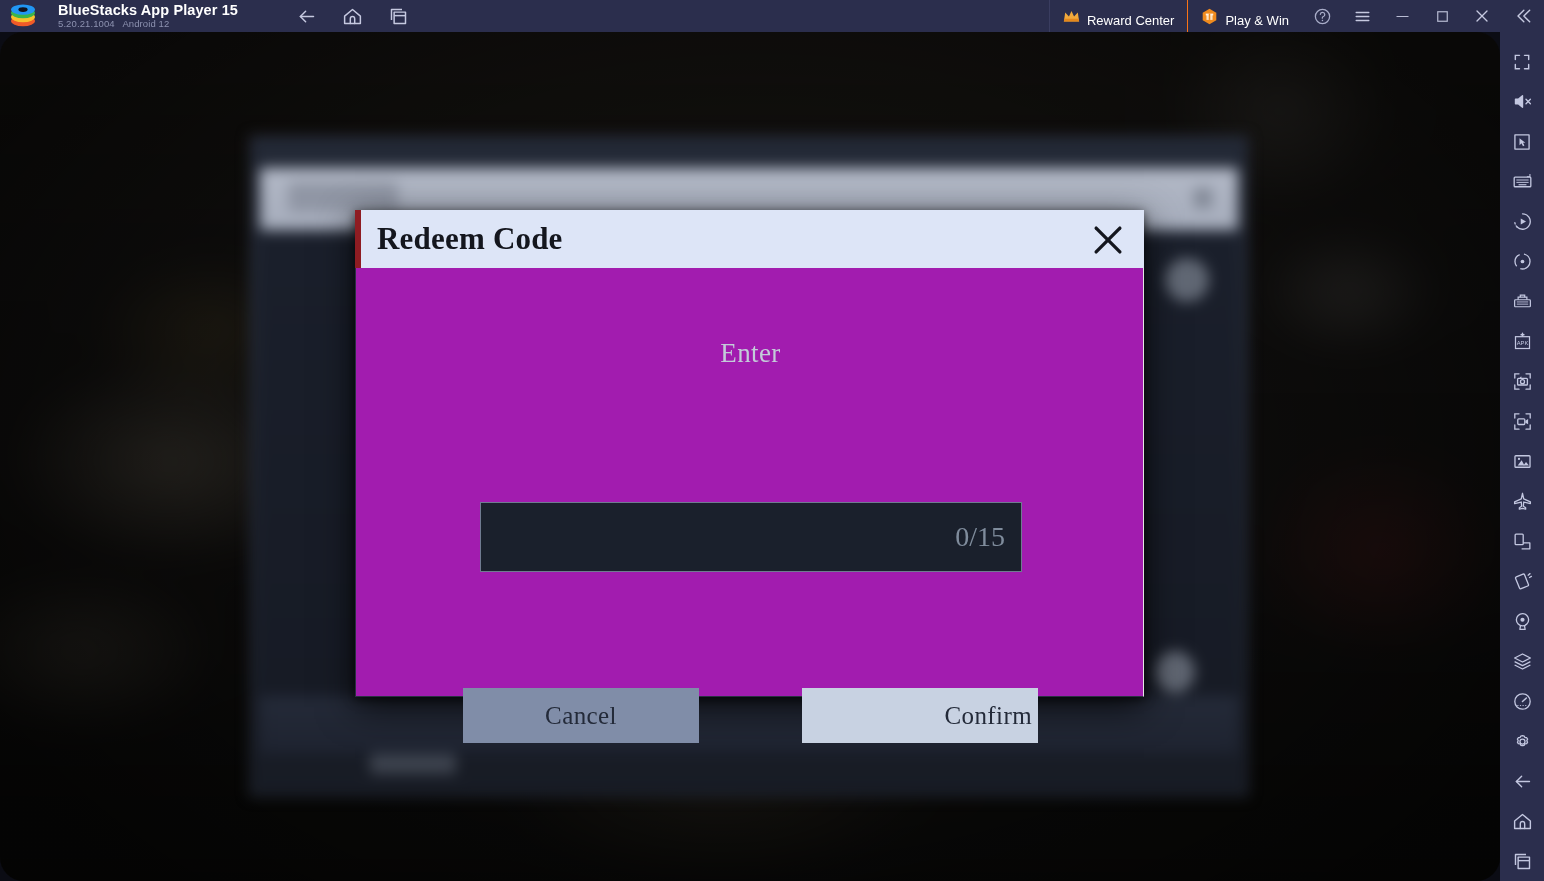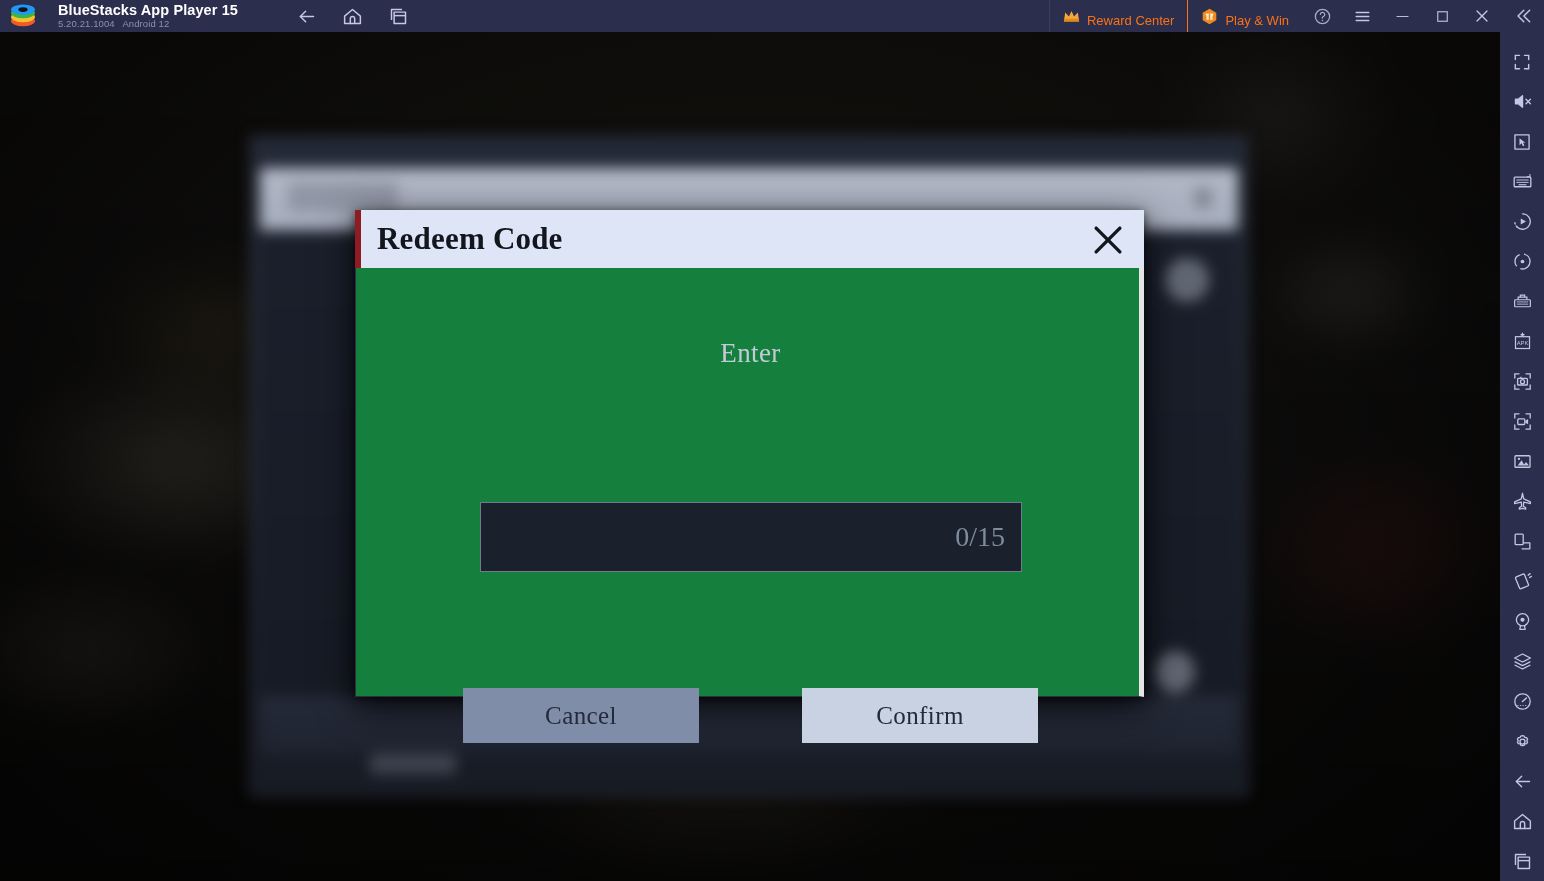--- a/index.html
+++ b/index.html
@@ -79,39 +79,40 @@
     align-items: center;
     gap: 7px;
     height: 32px;
     padding: 0 13px;
     cursor: pointer;
     border-left: 1px solid #f97316;
   }
   .promo-btn.first { border-left: 1px solid #3a3d60; }
   .promo-label {
     font-size: 13px;
-    color: #f97316;
+    color: #ffffff;
     font-weight: 500;
     white-space: nowrap;
     margin-top: 8px;
   }
   .win-btn {
     width: 40px; height: 32px;
     display: flex; align-items: center; justify-content: center;
     cursor: pointer;
   }
   .win-btn.wide { width: 42px; }
 
   
   #gamearea {
     position: absolute;
     left: 0; top: 32px;
     width: 1500px; height: 849px;
     overflow: hidden;
     background: #0a0b10;
+    border-radius: 24px;
   }
   
   #bg-blur {
     position: absolute;
     inset: -40px;
     filter: blur(16px);
     background:
       radial-gradient(ellipse 240px 150px at 210px 470px, rgba(150,140,120,0.22), transparent 70%),
       radial-gradient(ellipse 200px 120px at 120px 660px, rgba(120,112,96,0.20), transparent 70%),
       radial-gradient(ellipse 170px 110px at 250px 340px, rgba(110,92,48,0.20), transparent 72%),
@@ -214,23 +215,23 @@
   #modal-close {
     position: absolute;
     right: 14px; top: 8px;
     width: 44px; height: 44px;
     display: flex; align-items: center; justify-content: center;
     cursor: pointer;
   }
   #modal-body {
     position: relative;
     width: 789px; height: 429px;
-    background: #15803d;
+    background: #a21caf;
     border-left: 1px solid #2a3042;
-    border-right: 5px solid #e5e5e5;
+    border-right: 1px solid #e5e5e5;
     border-bottom: 1px solid #2a3042;
     box-sizing: border-box;
   }
   #enter-label {
     position: absolute;
     left: 0; top: 70px;
     width: 789px;
     text-align: center;
     font-family: "Liberation Serif", serif;
     font-size: 27px;
@@ -282,20 +283,21 @@
   }
   #btn-cancel {
     left: 107px;
     width: 236px;
     background: #808da8;
   }
   #btn-confirm {
     left: 446px;
     width: 236px;
     background: #c8d2e2;
+    text-align: right;
   }
 
   
   #sidebar {
     position: absolute;
     right: 0; top: 32px;
     width: 44px; height: 849px;
     background: #2b2e4d;
     display: flex;
     flex-direction: column;

